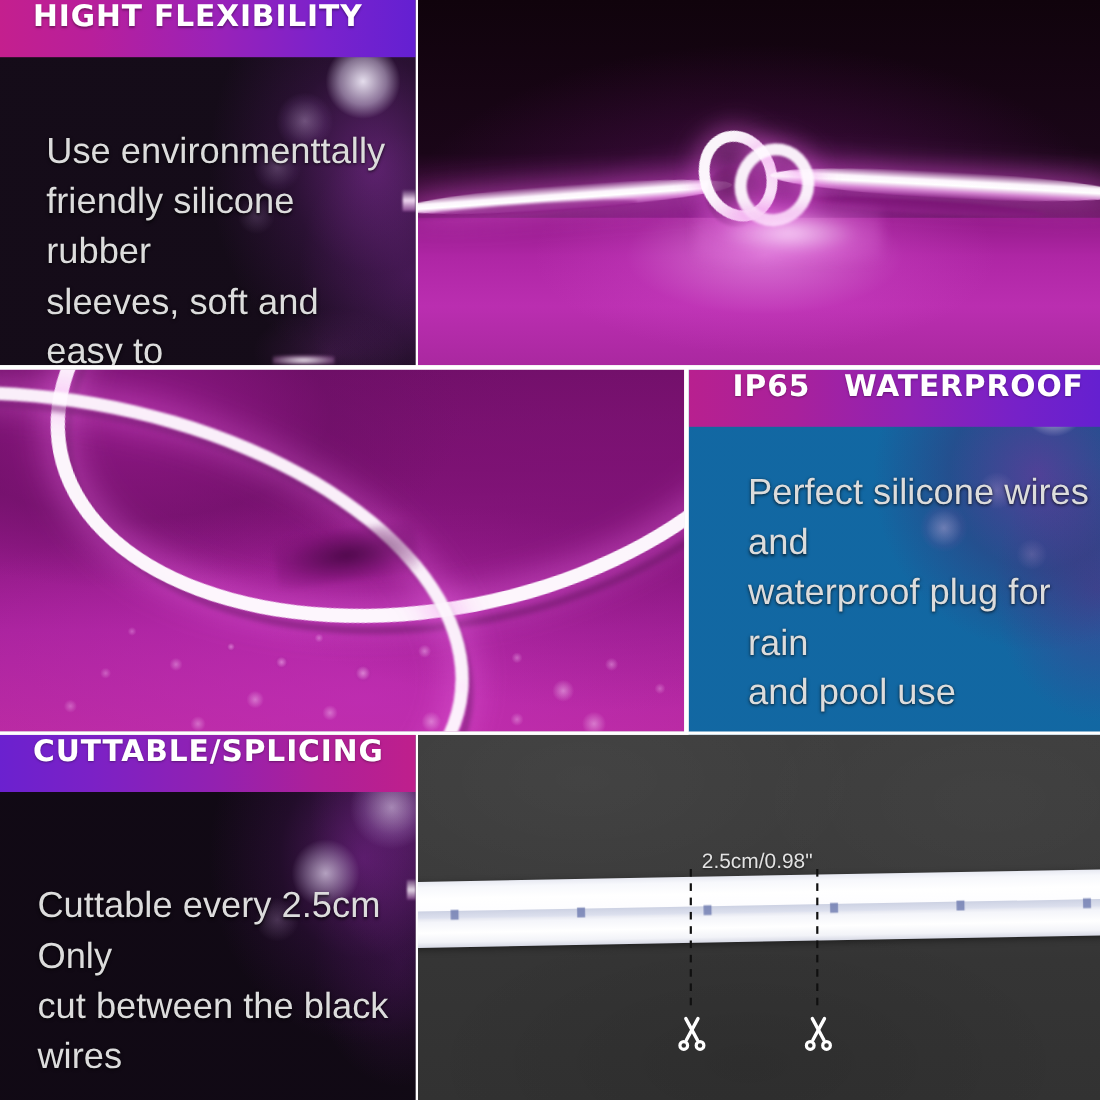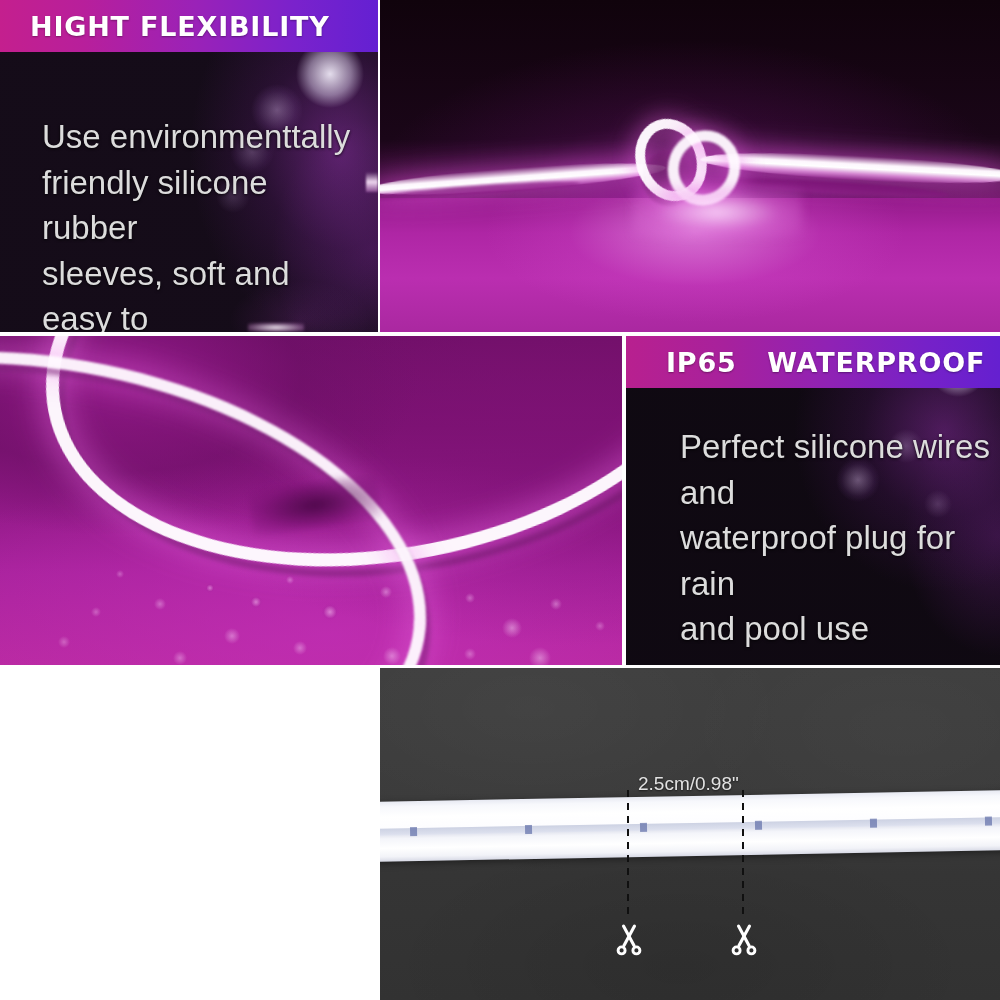--- a/index.html
+++ b/index.html
@@ -19,21 +19,20 @@
 
   
   .panel { position: absolute; overflow: hidden; }
 
   
   .ribbon {
     position: absolute;
     top: 0; left: 0;
     width: 100%;
     display: flex;
-    align-items: center;
     z-index: 6;
   }
   .ribbon-text {
     color: #ffffff;
     font-weight: bold;
     font-size: 27px;
     letter-spacing: 0.8px;
     white-space: pre;
     text-shadow: 0 1px 2px rgba(0,0,0,0.35);
     font-family: "DejaVu Sans", sans-serif;
@@ -243,21 +242,21 @@
       radial-gradient(circle 6px at 470px 318px, rgba(255,220,255,0.34) 0%, rgba(0,0,0,0) 100%),
       radial-gradient(circle 11px at 540px 322px, rgba(255,228,255,0.42) 0%, rgba(0,0,0,0) 100%),
       radial-gradient(circle 7px at 180px 322px, rgba(255,222,255,0.36) 0%, rgba(0,0,0,0) 100%),
       radial-gradient(circle 5px at 600px 290px, rgba(255,218,255,0.32) 0%, rgba(0,0,0,0) 100%),
       radial-gradient(circle 6px at 64px 306px, rgba(255,220,255,0.32) 0%, rgba(0,0,0,0) 100%);
   }
 
   
   #panel-waterproof {
     left: 626px; top: 336px; width: 374px; height: 427px;
-    background: #000000;
+    background: #0369a1;
   }
   #panel-waterproof .bokeh-field {
     position: absolute; inset: 0;
     background:
       radial-gradient(circle 29px at 332px 32px, rgba(240,234,248,0.92) 0%, rgba(214,196,230,0.50) 62%, rgba(150,90,175,0.10) 100%),
       radial-gradient(circle 22px at 232px 144px, rgba(212,186,226,0.44) 0%, rgba(140,86,170,0.12) 74%, rgba(0,0,0,0) 100%),
       radial-gradient(circle 17px at 280px 110px, rgba(200,170,216,0.30) 0%, rgba(0,0,0,0) 100%),
       radial-gradient(circle 14px at 312px 168px, rgba(196,166,212,0.24) 0%, rgba(0,0,0,0) 100%),
       radial-gradient(ellipse 150px 160px at 318px 96px, rgba(118,34,140,0.60) 0%, rgba(70,16,88,0.30) 54%, rgba(0,0,0,0) 100%),
       radial-gradient(ellipse 95px 120px at 372px 200px, rgba(104,28,126,0.42) 0%, rgba(0,0,0,0) 100%);
@@ -406,20 +405,30 @@
   <div class="panel" id="panel-waterproof">
     <div class="bokeh-field"></div>
     <div class="ribbon">
       <span class="ribbon-text">IP65   WATERPROOF</span>
     </div>
     <div class="body-copy">Perfect silicone wires and
 waterproof plug for rain
 and pool use</div>
   </div>
 
+  <div class="panel" id="panel-cuttable">
+    <div class="bokeh-field"></div>
+    <div class="strip-sliver"></div>
+    <div class="ribbon">
+      <span class="ribbon-text">CUTTABLE/SPLICING</span>
+    </div>
+    <div class="body-copy">Cuttable every 2.5cm Only
+cut between the black
+wires</div>
+  </div>
 
   <div class="panel" id="panel-cutmarks">
     <div class="grey-mottle"></div>
 
     <div class="led-strip">
       <div class="body"></div>
       <div class="centerline"></div>
       <div class="leds"></div>
     </div>
 

